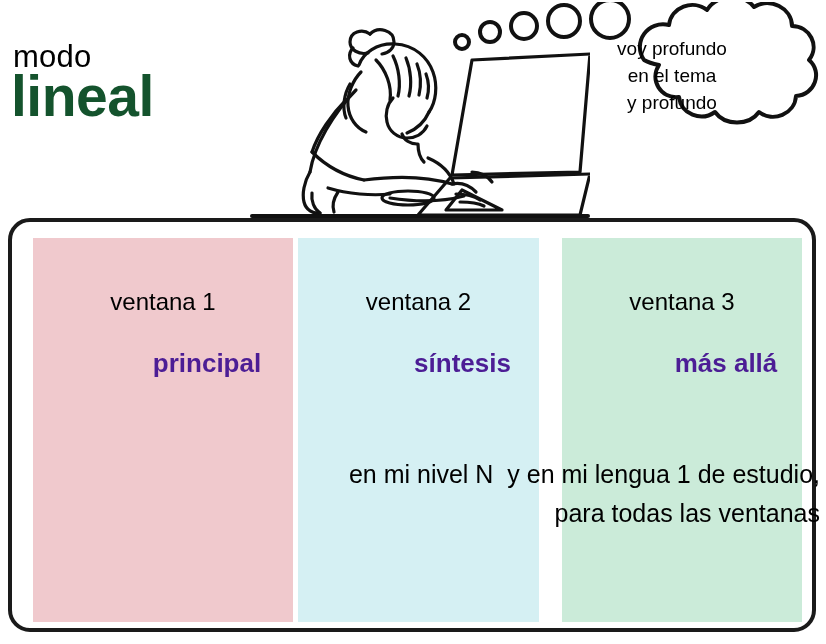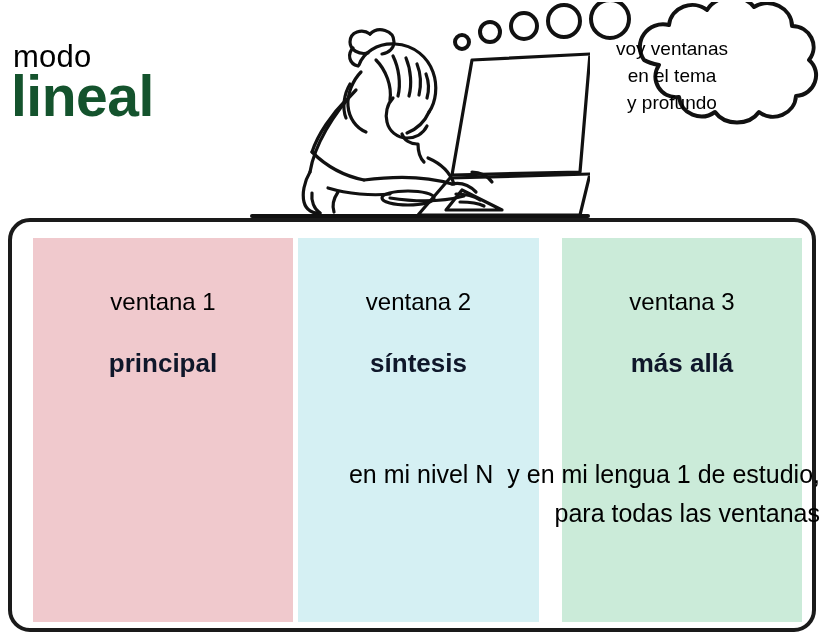--- a/index.html
+++ b/index.html
@@ -112,21 +112,22 @@
     color: #000000;
   }
   .window-keyword {
     position: absolute;
     top: 110px;
     left: 0;
     width: 100%;
     text-align: center;
     font-size: 26px;
     font-weight: bold;
-    color: #0f172a;
+    color: #4c1d95;
+    padding-left: 44px;
   }
 
   
   .footer-note {
     position: absolute;
     left: 0;
     top: 221px;
     width: 808px;
     text-align: right;
     font-size: 25px;
@@ -217,21 +218,21 @@
                c14 12 6 35 -13 36
                c-1 18 -23 27 -37 16
                c-10 14 -34 14 -44 0
                c-14 10 -34 2 -36 -15
                c-18 2 -30 -17 -20 -32
                c-10 -2 -15 -5 -15 -5 Z"></path>
     </svg>
   </div>
 
   <div class="bubble-text">
-    <div>voy ventanas</div>
+    <div>voy profundo</div>
     <div>en el tema</div>
     <div>y profundo</div>
   </div>
 </div>
 
 <div class="panel">
 
   <div class="windows-row">
 
     <div class="window-col col-0">

